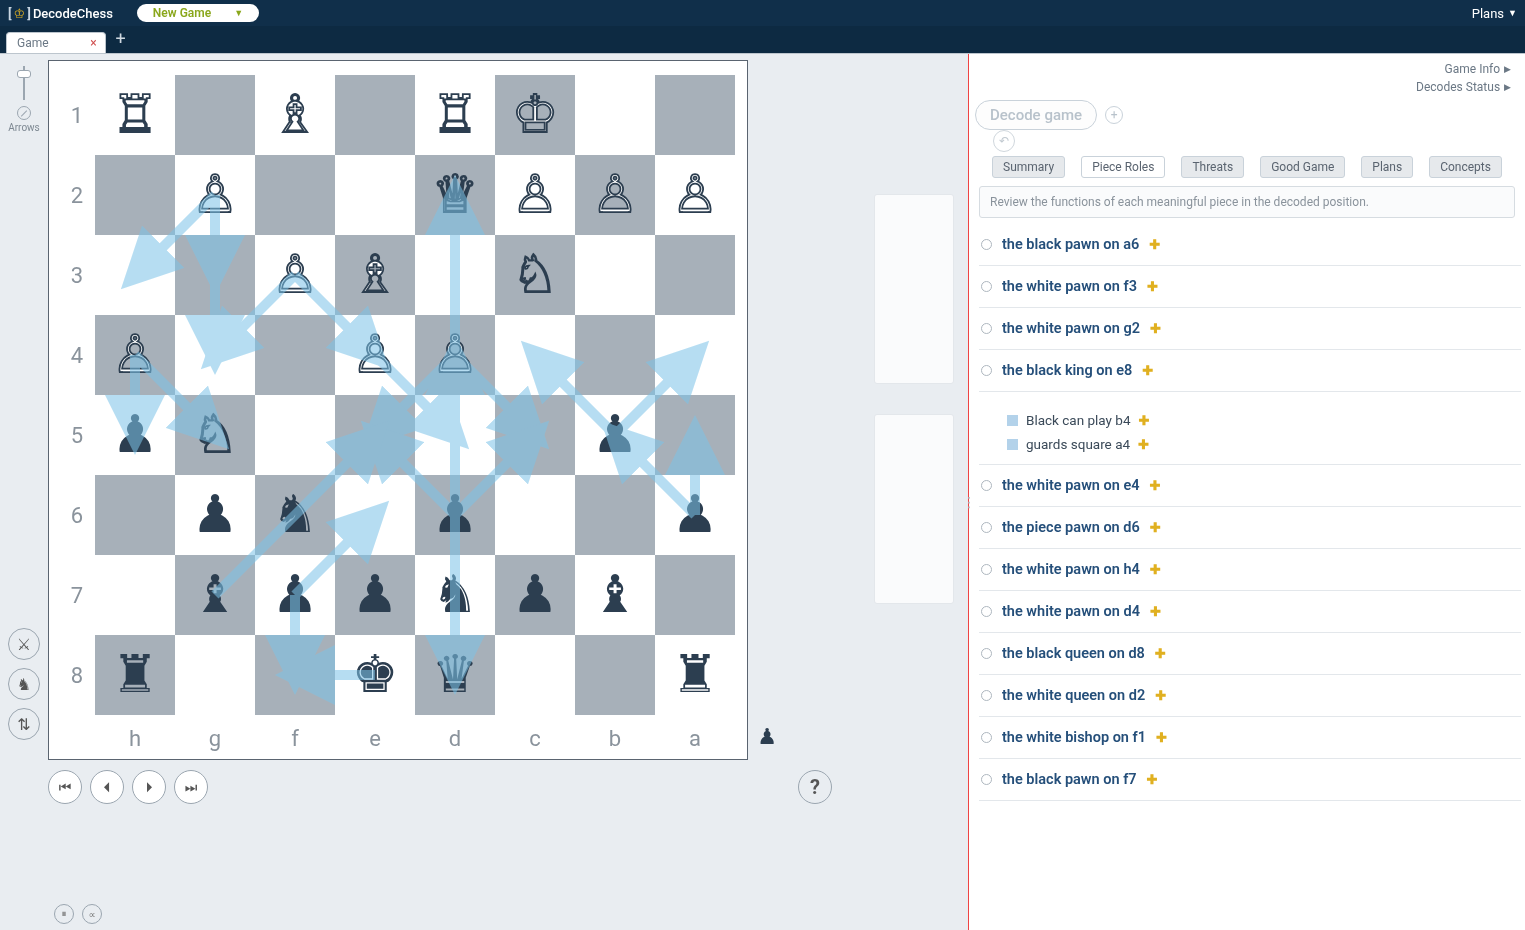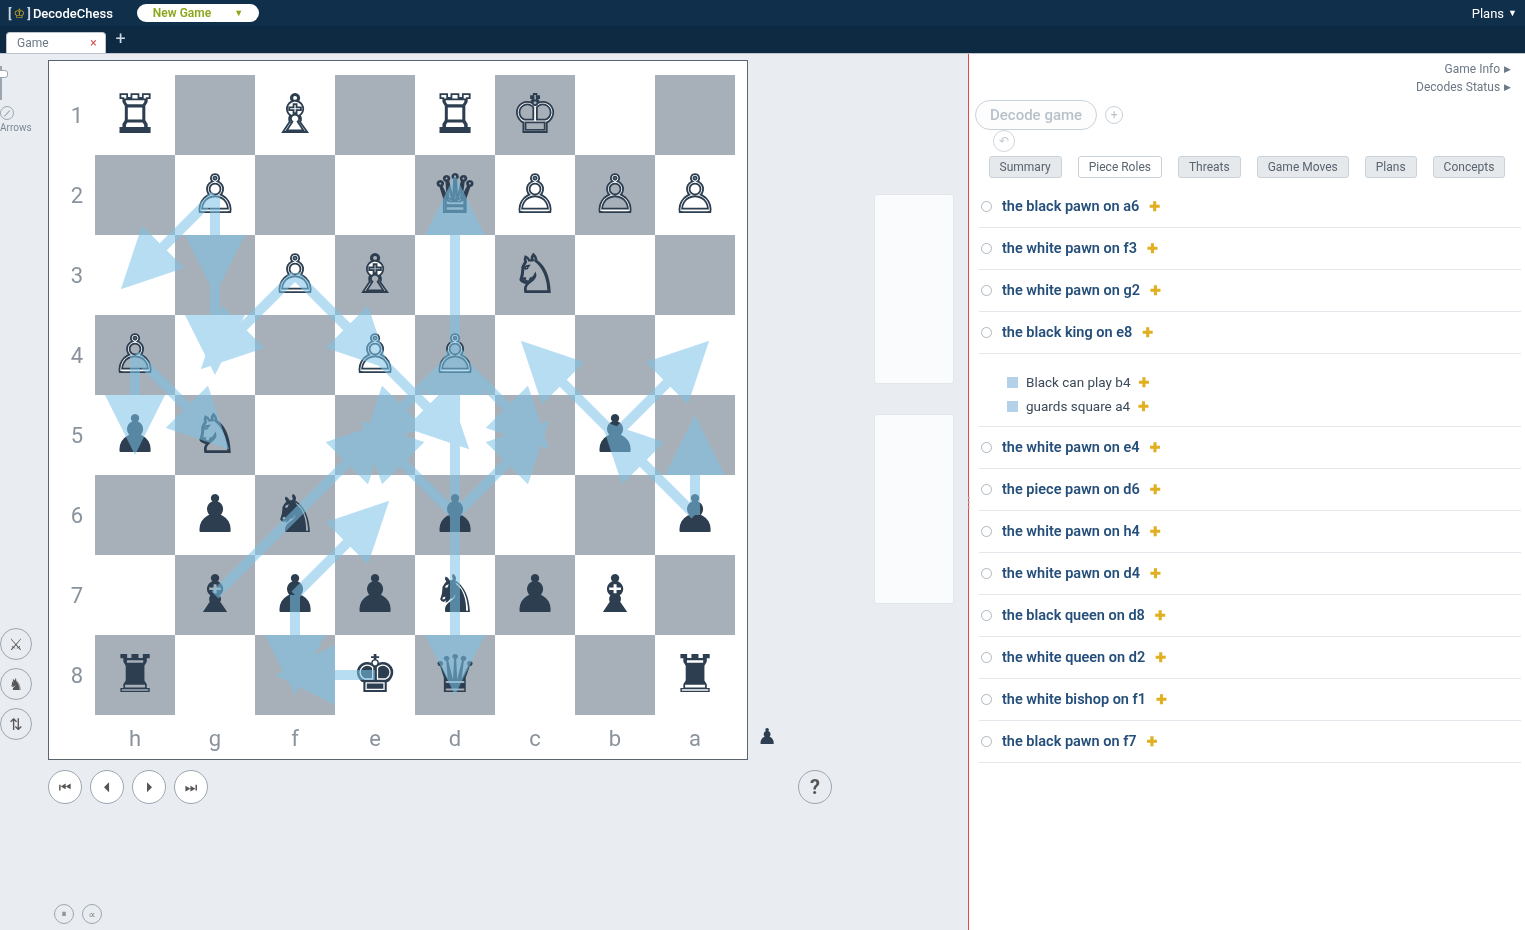--- a/index.html
+++ b/index.html
@@ -14,21 +14,21 @@
 .brand{margin-left:2px;font-weight:500}
 .newgame-btn{margin-left:24px;background:#fff;border-radius:12px;padding:2px 16px;color:var(--green);font-weight:600;display:flex;align-items:center;gap:23px;font-size:12px;}
 .newgame-btn .caret{font-size:9px;color:var(--green)}
 .help{margin-left:auto;display:flex;align-items:center;gap:4px;font-size:13px}
 .help .caret{font-size:9px}
 .tabbar{height:28px;background:var(--navy2);display:flex;align-items:flex-end;padding-left:6px;border-bottom:1px solid #bcc5cd;}
 .tab{background:#fff;border:1px solid #bcc5cd;border-bottom:none;border-radius:4px 4px 0 0;padding:3px 56px 3px 10px;font-size:12px;color:#6b7885;position:relative;}
 .tab .close{position:absolute;right:8px;top:3px;color:#d05050;font-size:12px}
 .addtab{color:#cfd8e0;margin:0 10px 4px 10px;font-size:18px}
 .content{position:absolute;top:54px;bottom:0;left:0;right:0;display:flex;}
-.left-rail{width:48px;padding-top:6px;display:flex;flex-direction:column;}
+.left-rail{width:48px;padding-top:6px;display:flex;flex-direction:column;align-items:center;}
 .slider-line{width:2px;height:34px;background:#9ba6b0;position:relative;margin-top:6px}
 .slider-knob{position:absolute;top:4px;left:-6px;width:14px;height:8px;background:#fff;border:1px solid #9ba6b0;border-radius:3px}
 .slider-lock{width:14px;height:14px;border:1.5px solid #9ba6b0;border-radius:50%;margin-top:6px;position:relative}
 .slider-lock::after{content:"";position:absolute;left:2px;right:2px;top:6px;border-top:1.5px solid #9ba6b0;transform:rotate(-45deg)}
 .slider-label{font-size:10px;color:#7d8892;margin-top:2px}
 .rail-bottom{margin-top:auto;margin-bottom:190px;display:flex;flex-direction:column;gap:8px}
 .circ-btn{width:32px;height:32px;border:1.5px solid #9ba6b0;border-radius:50%;display:flex;align-items:center;justify-content:center;font-size:16px;color:#555}
 .center{flex:0 0 820px;padding:6px 6px 6px 0;position:relative}
 .board-wrap{border:1.5px solid #5a6470;background:#fff;position:relative;width:700px;height:700px;margin-left:0}
 .board{position:absolute;left:46px;top:14px;width:640px;height:640px;}
@@ -321,24 +321,25 @@
     </div>
     <div style="display:flex">
         <div class="undo-circ">
           <span>↶</span>
         </div>
       </div>
     <div class="tabs-row" id="an-tabs">
         <div class="an-tab">Summary</div>
         <div class="an-tab active">Piece Roles</div>
         <div class="an-tab">Threats</div>
-        <div class="an-tab">Game Moves</div>
+        <div class="an-tab">Good Game</div>
         <div class="an-tab">Plans</div>
         <div class="an-tab">Concepts</div>
       </div>
+    <div class="hint-bar">Review the functions of each meaningful piece in the decoded position.</div>
     <div class="roles" id="roles">
         <div class="role-item">
           <div class="role-head">
             <span class="radio"></span>
             <span>the black pawn on a6</span>
             <span class="plus">✚</span>
           </div>
         </div>
         <div class="role-item">
           <div class="role-head">

